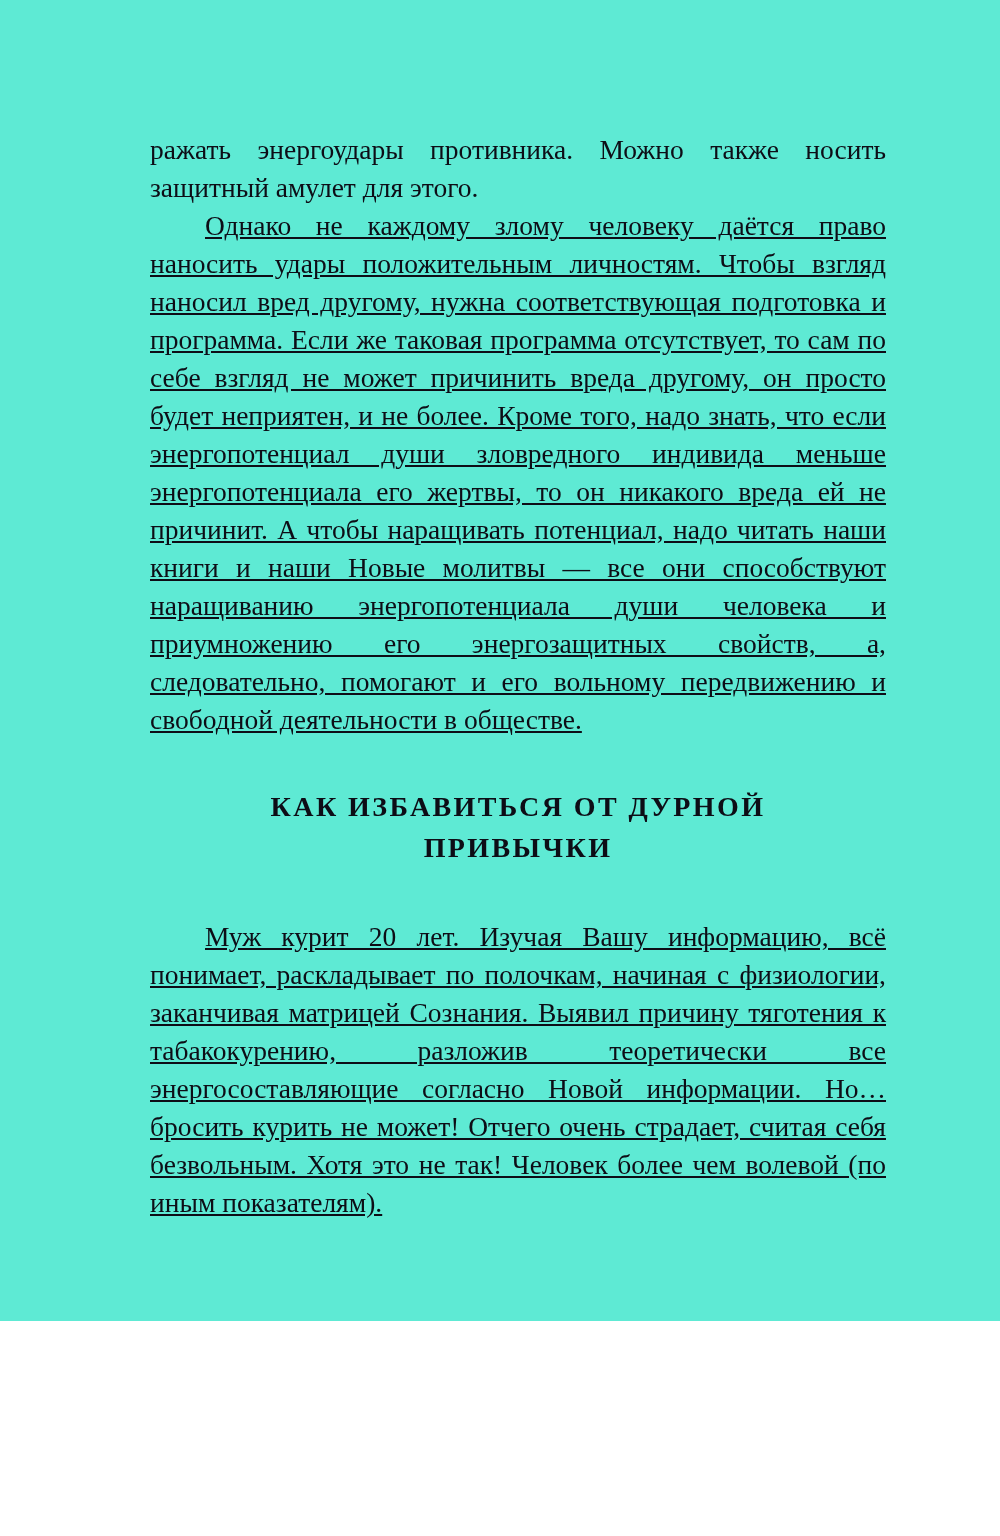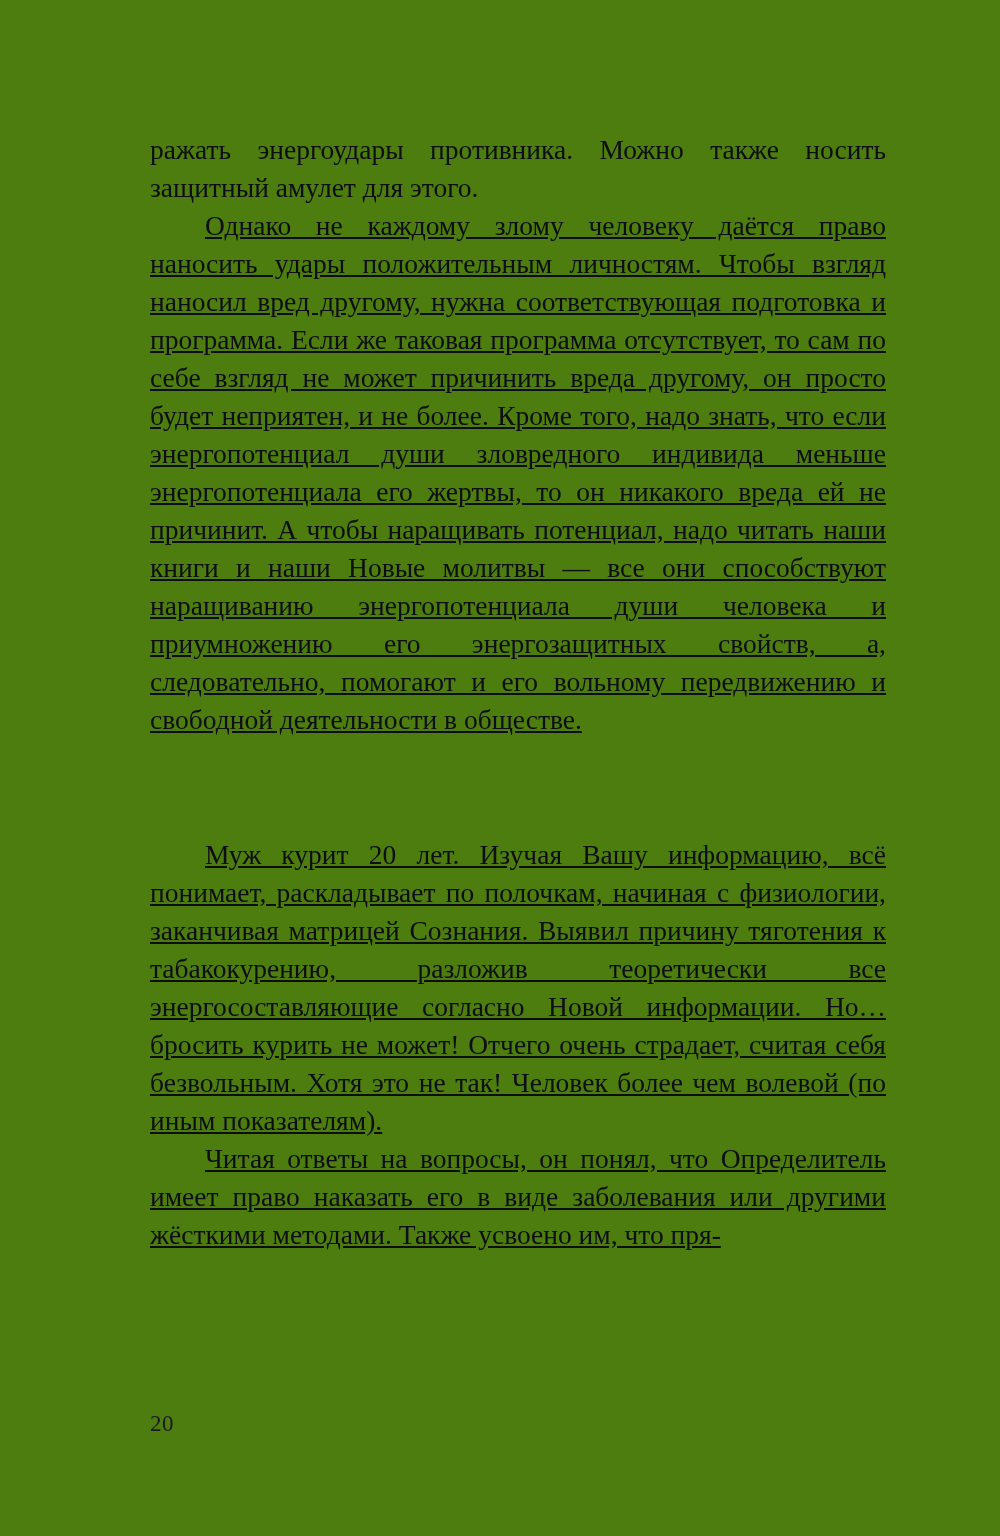--- a/index.html
+++ b/index.html
@@ -5,22 +5,22 @@
 <style>
   html, body {
     margin: 0;
     padding: 0;
     background: #ffffff;
   }
 
   .page {
     position: relative;
     width: 1000px;
-    height: 1536px;
-    background: #4d7c0f;
+    height: 1321px;
+    background: #5eead4;
     overflow: hidden;
     font-family: "Liberation Serif", "DejaVu Serif", serif;
     color: #0d0d16;
   }
 
   .text-column {
     position: absolute;
     left: 150px;
     top: 131px;
     width: 736px;
@@ -80,25 +80,28 @@
 <div class="page">
 
   <div class="text-column">
 
     <p class="para cont">ражать энергоудары противника. Можно также носить защитный амулет для этого.</p>
 
     <p class="para indent">Однако не каждому злому человеку даётся право наносить удары положительным личностям. Чтобы взгляд наносил вред другому, нужна соответствующая подготовка и программа. Если же таковая программа отсутствует, то сам по себе взгляд не может причинить вреда другому, он просто будет неприятен, и не более. Кроме того, надо знать, что если энергопотенциал души зловредного индивида меньше энергопотенциала его жертвы, то он никакого вреда ей не причинит. А чтобы наращивать потенциал, надо читать наши книги и наши Новые молитвы — все они способствуют наращиванию энергопотенциала души человека и приумножению его энергозащитных свойств, а, следовательно, помогают и его вольному передвижению и свободной деятельности в обществе.</p>
 
     <div class="gap-before-heading"></div>
 
+    <h2 class="section-heading">
+      <span>КАК ИЗБАВИТЬСЯ ОТ ДУРНОЙ</span><br>
+      <span>ПРИВЫЧКИ</span>
+    </h2>
 
     <div class="gap-after-heading"></div>
 
 
     <p class="para indent">Муж курит 20 лет. Изучая Вашу информацию, всё понимает, раскладывает по полочкам, начиная с физиологии, заканчивая матрицей Сознания. Выявил причину тяготения к табакокурению, разложив теоретически все энергосоставляющие согласно Новой информации. Но… бросить курить не может! Отчего очень страдает, считая себя безвольным. Хотя это не так! Человек более чем волевой (по иным показателям).</p>
 
-    <p class="para indent">Читая ответы на вопросы, он понял, что Определитель имеет право наказать его в виде заболевания или другими жёсткими методами. Также усвоено им, что пря-</p>
 
   </div>
 
   <div class="folio">20</div>
 
 </div>
 
 </body></html>

